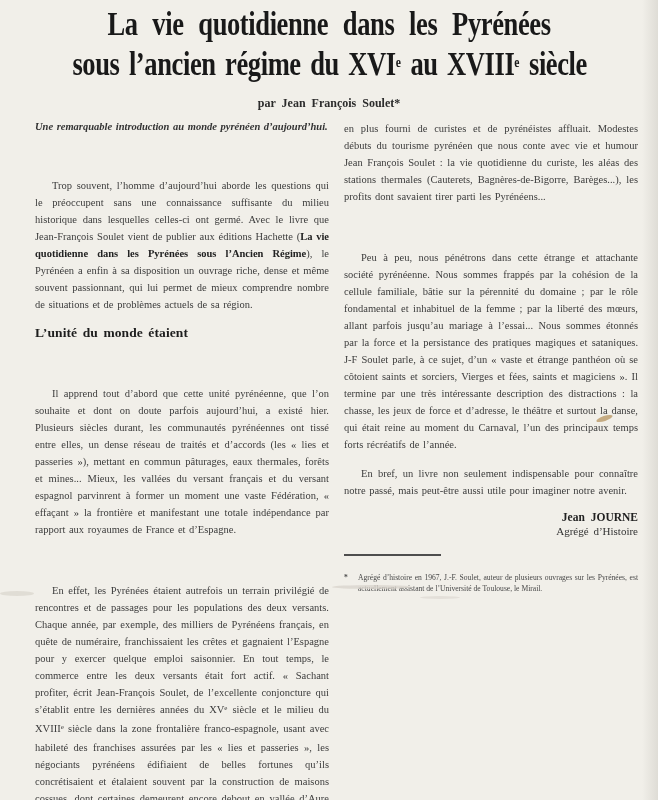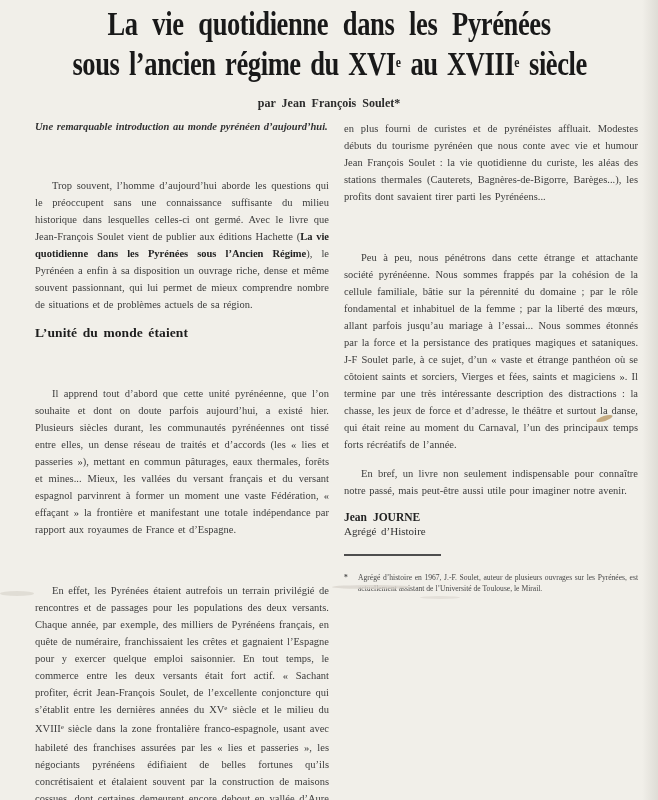--- a/index.html
+++ b/index.html
@@ -52,21 +52,21 @@
   .para sup{font-size:7px;vertical-align:baseline;position:relative;top:-.45em;}
   h2.sect{
     margin:12px 0 7px 0;
     font-size:13.5px;line-height:16px;
     font-weight:bold;color:#1d1d1d;
     word-spacing:2px;letter-spacing:.1px;
   }
   h2.sect.justified{text-align:justify;text-align-last:justify;}
   .para.close{margin-top:12px;}
   
-  .signature{margin-top:12px;text-align:left;}
+  .signature{margin-top:12px;text-align:right;}
   .sig-name{font-size:11.5px;font-weight:bold;color:#222;word-spacing:3px;}
   .sig-role{font-size:11px;color:#333;margin-top:2px;word-spacing:2px;}
   .foot-rule{
     margin:17px 0 0 0;border:none;height:0;
     border-top:2px solid #4e4e4e;width:97px;
   }
   .footnote{
     margin-top:16px;display:flex;
     font-size:7.6px;line-height:11px;color:#474747;
   }

